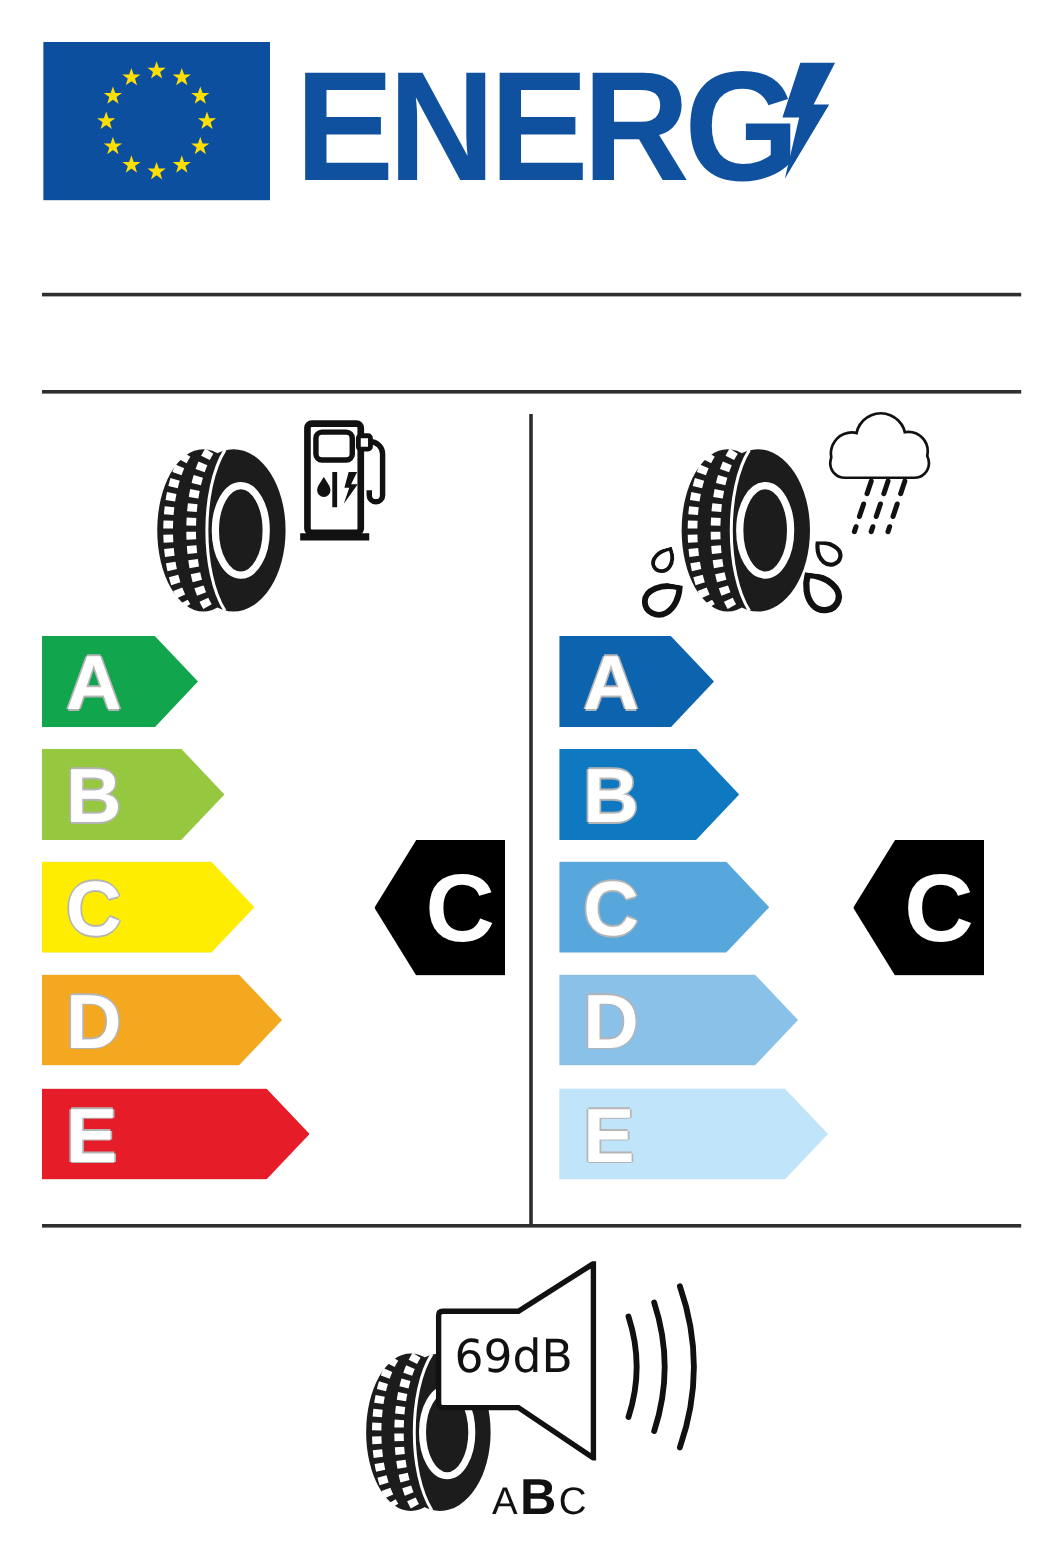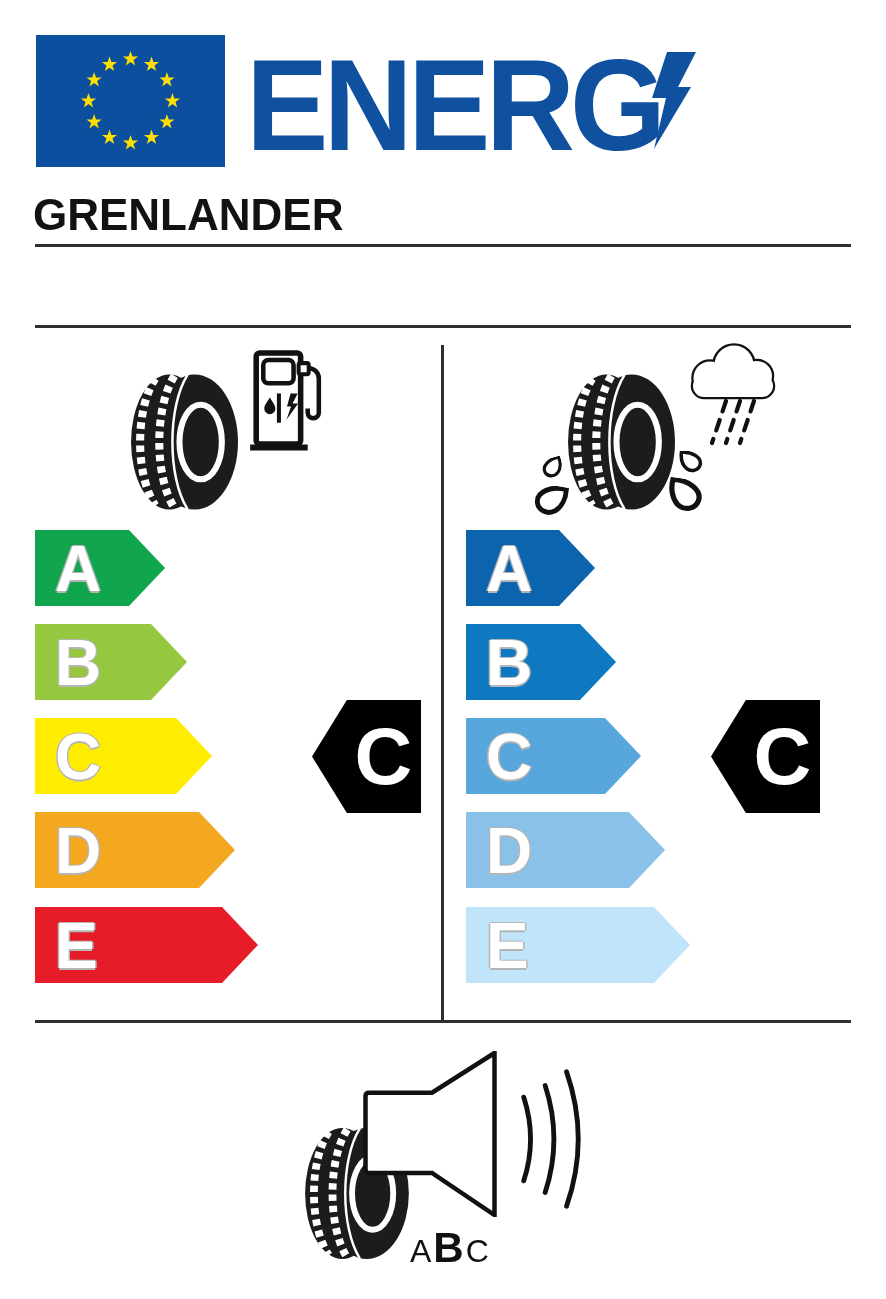--- a/index.html
+++ b/index.html
@@ -134,21 +134,20 @@
       <use href="#star" transform="translate(52.5,66)"></use>
       <use href="#star" transform="translate(58.1,45)"></use>
       <use href="#star" transform="translate(73.5,29.6)"></use>
     </g>
   </svg>
   <div class="energ" style="color: rgb(16, 81, 159);">ENERG</div>
   <svg class="bolt" width="48" height="98" viewBox="0 0 46 98">
     <polygon points="16,0 45,0 27,35 40,35 3,97 15,46 1,46" fill="#10519f"></polygon>
   </svg>
 
-  <div class="brand">GRENLANDER</div>
   <div class="hr hr1"></div>
   <div class="hr hr2"></div>
   <div class="vdiv"></div>
 
   <svg class="abs tire-left" width="113" height="142">
       <use href="#tire"></use>
     </svg>
   <svg class="abs pump" width="75" height="101">
       <use href="#pumpsym"></use>
     </svg>
@@ -213,20 +212,21 @@
   </div>
 
   <div class="hr hr3"></div>
 
   <svg class="abs tire-noise" width="114" height="137">
       <use href="#tire"></use>
     </svg>
   <svg class="abs speaker" width="136" height="166">
       <use href="#speakersym"></use>
     </svg>
+  <div class="db">69dB</div>
   <svg class="abs arcs" width="78" height="146">
       <use href="#arcsym"></use>
     </svg>
   <div class="abc">
     <span class="n-sm">A</span>
     <span class="n-big">B</span>
     <span class="n-sm">C</span>
   </div>
 
 </div>

